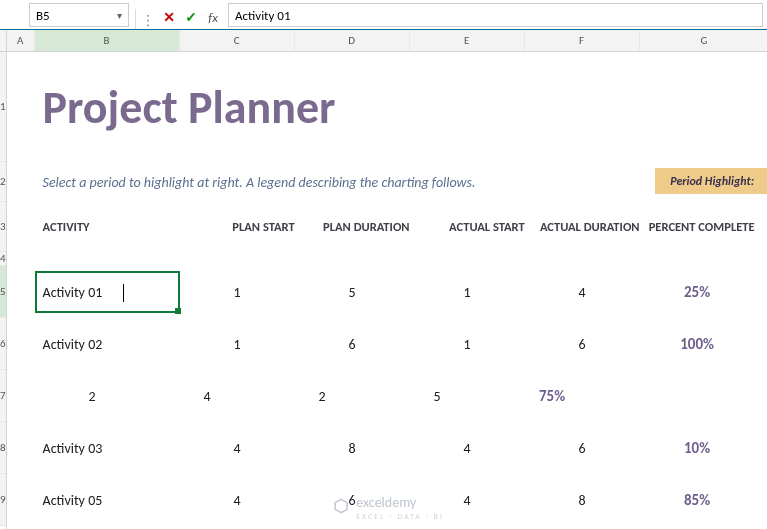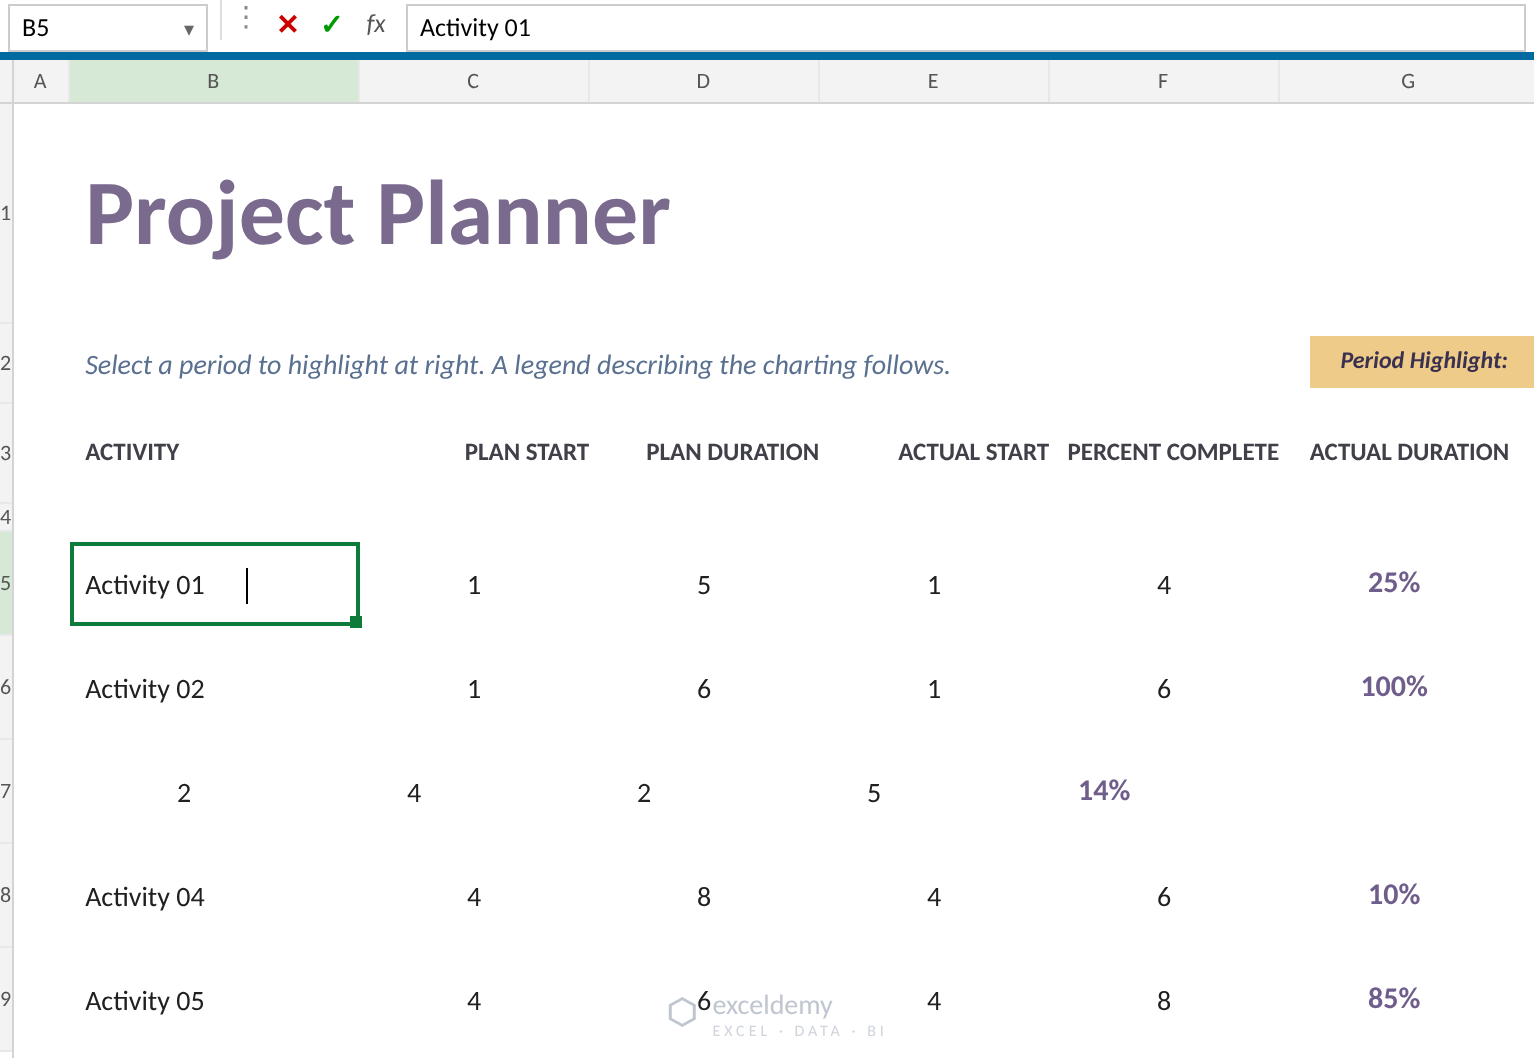--- a/index.html
+++ b/index.html
@@ -6,25 +6,26 @@
     body {
       font-family: 'Segoe UI', Calibri, Arial, sans-serif;
       background: #fff;
       width: 767px;
       height: 529px;
       overflow: hidden;
       position: relative;
     }
     .formula-bar {
       display: flex;
-      align-items: flex-start;
+      align-items: flex-end;
       height: 30px;
-      border-bottom: 4px solid #0369a1;
+      border-bottom: 1px solid #0369a1;
       background: #fff;
       font-size: 13px;
+      padding-left: 25px;
     }
     .name-box {
       width: 100px;
       height: 24px;
       border: 1px solid #ccc;
       margin: 2px 4px;
       padding: 2px 6px;
       display: flex;
       align-items: center;
       justify-content: space-between;
@@ -277,22 +278,22 @@
       </div>
       <div class="subtitle-row">
         <div class="subtitle">Select a period to highlight at right.  A legend describing the charting follows.</div>
         <div class="period-highlight">Period Highlight:</div>
       </div>
       <div class="table-hdr-row">
         <div class="th left wB">ACTIVITY</div>
         <div class="th wC">PLAN START</div>
         <div class="th wD">PLAN DURATION</div>
         <div class="th wE">ACTUAL START</div>
+        <div class="th wF">ACTUAL DURATION</div>
         <div class="th wG">PERCENT COMPLETE</div>
-        <div class="th wF">ACTUAL DURATION</div>
       </div>
       <div class="spacer-row"></div>
 
       <div class="data-row">
         <div class="selected-cell"></div>
         <div class="edit-cursor"></div>
         <div class="cell activity wB">Activity 01</div>
         <div class="cell wC">1</div>
         <div class="cell wD">5</div>
         <div class="cell wE">1</div>
@@ -305,24 +306,24 @@
         <div class="cell wD">6</div>
         <div class="cell wE">1</div>
         <div class="cell wF">6</div>
         <div class="cell pct wG">100%</div>
       </div>
       <div class="data-row">
         <div class="cell wC">2</div>
         <div class="cell wD">4</div>
         <div class="cell wE">2</div>
         <div class="cell wF">5</div>
-        <div class="cell pct wG">14%</div>
-      </div>
-      <div class="data-row">
-        <div class="cell activity wB">Activity 04</div>
+        <div class="cell pct wG">75%</div>
+      </div>
+      <div class="data-row">
+        <div class="cell activity wB">Activity 03</div>
         <div class="cell wC">4</div>
         <div class="cell wD">8</div>
         <div class="cell wE">4</div>
         <div class="cell wF">6</div>
         <div class="cell pct wG">10%</div>
       </div>
       <div class="data-row">
         <div class="cell activity wB">Activity 05</div>
         <div class="cell wC">4</div>
         <div class="cell wD">6</div>

